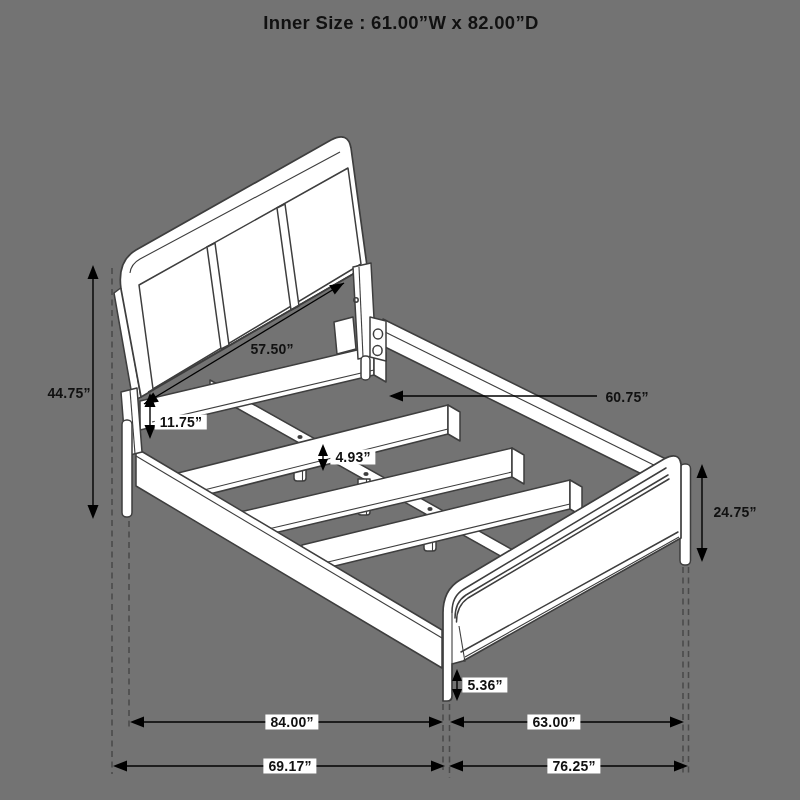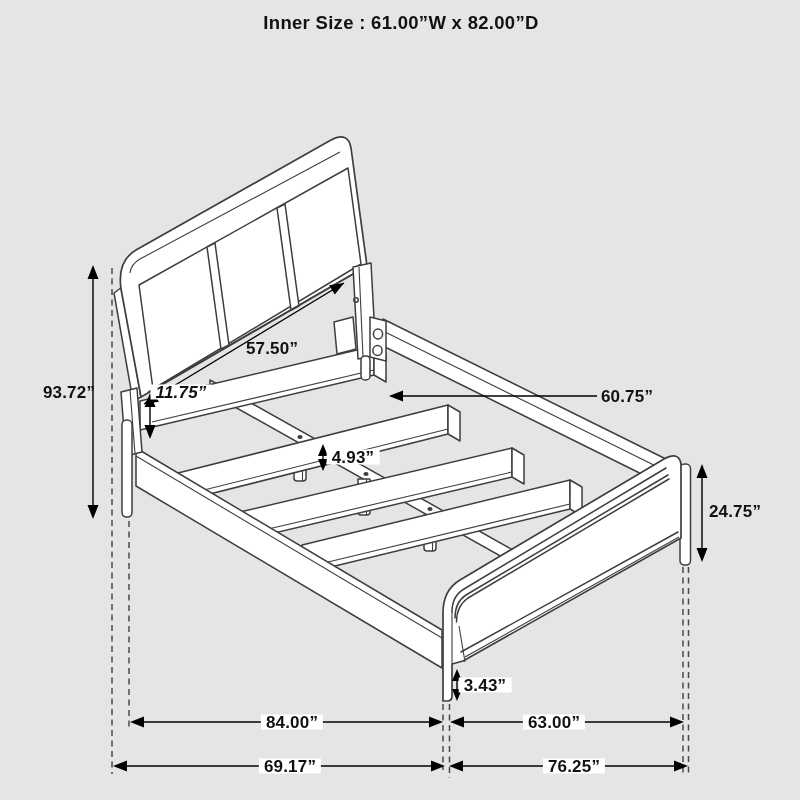--- a/index.html
+++ b/index.html
@@ -1,19 +1,19 @@
 <!DOCTYPE html>
 <html><head>
 <meta charset="utf-8">
 <style>
   html,body{margin:0;padding:0;background:#fff;}
-  #stage{position:relative;width:800px;height:800px;background:#e5e5e5;overflow:hidden;
+  #stage{position:relative;width:800px;height:800px;background:#737373;overflow:hidden;
          font-family:"Liberation Sans",sans-serif;}
   #drawing{position:absolute;left:0;top:0;}
-  .lbl{position:absolute;transform:translate(-50%,-50%);font-weight:bold;font-size:17px;
+  .lbl{position:absolute;transform:translate(-50%,-50%);font-weight:bold;font-size:14px;
        color:#111;white-space:nowrap;letter-spacing:0.2px;}
   .lbl.bg{background:#ffffff;padding:0 5px;line-height:15px;}
   .title{position:absolute;transform:translate(-50%,-50%);font-weight:bold;font-size:18.5px;
          color:#111;white-space:nowrap;letter-spacing:0.3px;}
   
   .st{fill:none;stroke:#3e3e3e;stroke-width:1.5;stroke-linejoin:round;stroke-linecap:round;}
   .stw{fill:#ffffff;stroke:#3e3e3e;stroke-width:1.5;stroke-linejoin:round;}
   .stw2{fill:#ffffff;stroke:#3e3e3e;stroke-width:1.7;stroke-linejoin:round;}
   .thin{fill:none;stroke:#3e3e3e;stroke-width:1.1;}
   .dash{fill:none;stroke:#4a4a4a;stroke-width:1.5;stroke-dasharray:6 4.5;}
@@ -198,24 +198,24 @@
       <g>
         <path class="dim" d="M455,766 H682"></path>
         <polygon class="head" points="449,766 463,760.5 463,771.5"></polygon>
         <polygon class="head" points="688,766 674,760.5 674,771.5"></polygon>
       </g>
     </g>
   </svg>
 
   <div class="title" style="left:401px;top:23px;">Inner Size : 61.00”W x 82.00”D</div>
 
-  <div class="lbl" style="left:69px;top:393px;">93.72”</div>
+  <div class="lbl" style="left:69px;top:393px;">44.75”</div>
   <div class="lbl" style="left:272px;top:349px;">57.50”</div>
-  <div class="lbl bg" style="left:181px;top:392px;font-style:italic;">11.75”</div>
+  <div class="lbl bg" style="left:181px;top:422px;">11.75”</div>
   <div class="lbl bg" style="left:353px;top:457px;">4.93”</div>
   <div class="lbl" style="left:627px;top:397px;">60.75”</div>
   <div class="lbl" style="left:735px;top:512px;">24.75”</div>
-  <div class="lbl bg" style="left:485px;top:685px;">3.43”</div>
+  <div class="lbl bg" style="left:485px;top:685px;">5.36”</div>
   <div class="lbl bg" style="left:292px;top:722px;">84.00”</div>
   <div class="lbl bg" style="left:554px;top:722px;">63.00”</div>
   <div class="lbl bg" style="left:290px;top:766px;">69.17”</div>
   <div class="lbl bg" style="left:574px;top:766px;">76.25”</div>
 </div>
 
 </body></html>

